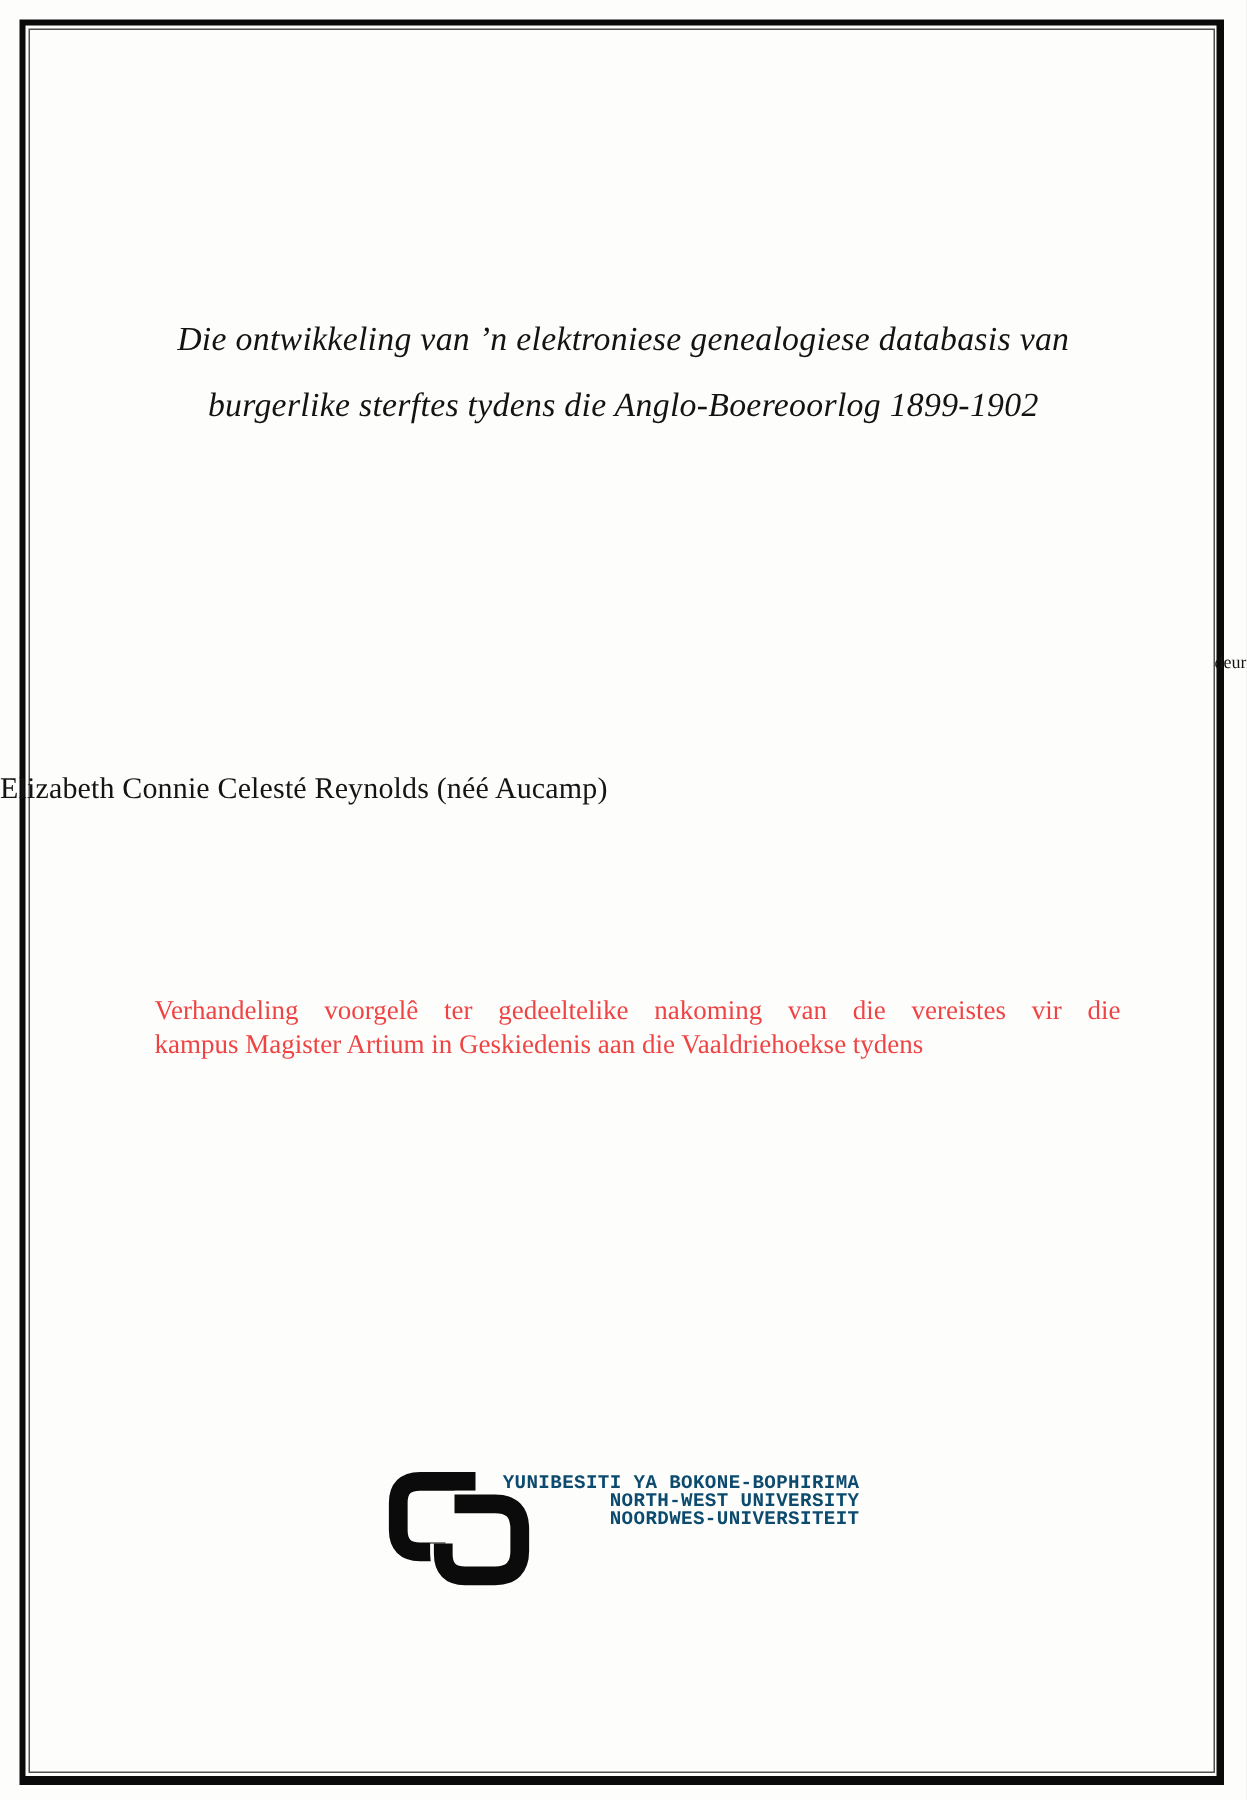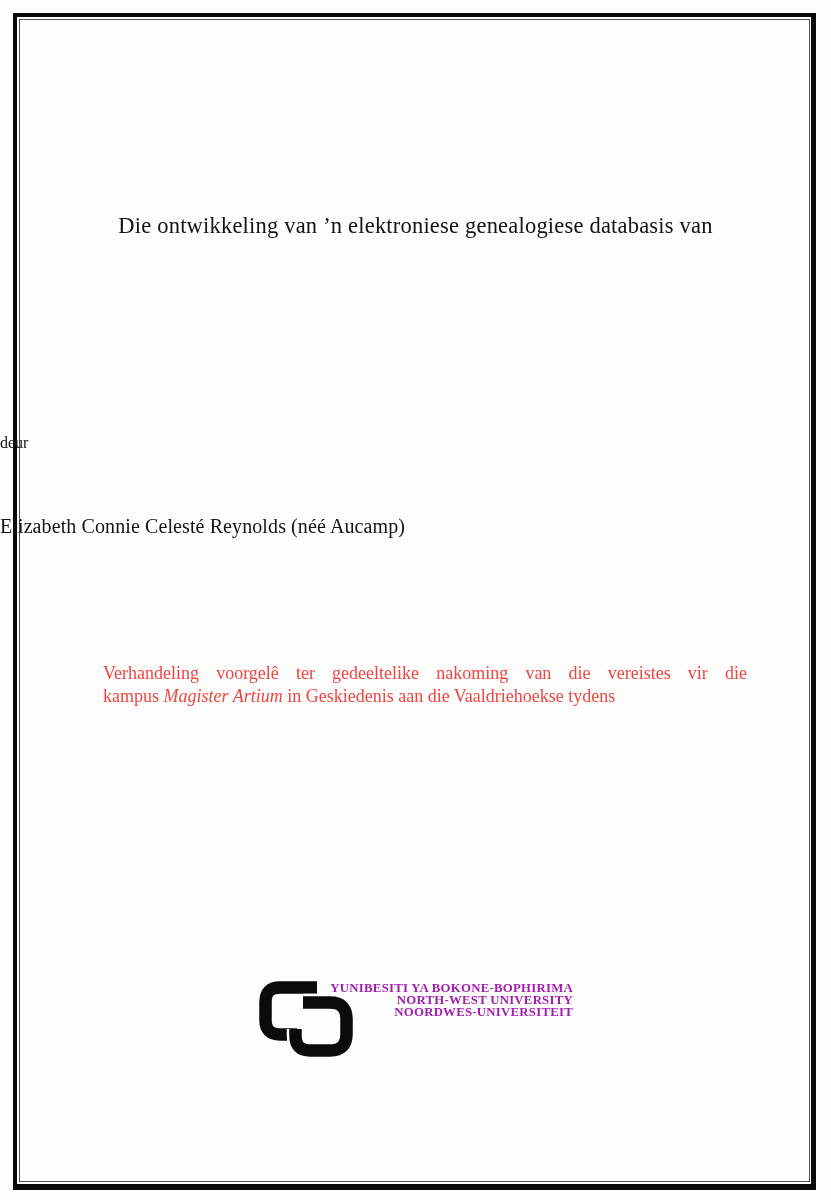--- a/index.html
+++ b/index.html
@@ -26,46 +26,47 @@
     border: 1px solid #4f4f4f;
   }
   .title {
     position: absolute;
     top: 204px; left: 48px; right: 48px;
     text-align: center;
     font-size: 22.5px;
     line-height: 44px;
     letter-spacing: 0.2px;
     color: #131313;
+    font-style: italic;
   }
   .byline {
     position: absolute;
     top: 434px; left: 0; right: 0;
-    text-align: left;
-    font-size: 16px;
+    text-align: right;
+    font-size: 12px;
   }
   .author {
     position: absolute;
     top: 515px; left: 0; right: 16px;
     text-align: left;
     font-size: 20px;
     letter-spacing: 0.1px;
   }
   .statement {
     position: absolute;
     top: 662px; left: 103px; width: 644px;
     font-size: 18px;
     line-height: 22.5px;
     color: #ef4444;
   }
   .statement .line-just {
     text-align: justify;
     text-align-last: justify;
   }
-  .statement .it { font-style: italic; }
+  .statement .it { }
   .supervisor-block {
     position: absolute;
     top: 885px; left: 103px;
     font-size: 18.5px;
     line-height: 25px;
   }
   .date-glyph {
     font-weight: 700;
     display: inline-block;
     transform: scaleY(1.05);
@@ -76,39 +77,40 @@
     width: 316px; height: 84px;
   }
   .logo-mark {
     position: absolute;
     left: 0; top: 2px;
   }
   .logo-text {
     position: absolute;
     right: 0; top: 6px;
     text-align: right;
-    font-family: Liberation Serif, serif;
+    font-family: Liberation Mono, monospace;
     font-size: 12.8px;
     font-weight: 700;
     line-height: 11.8px;
     letter-spacing: 0.25px;
-    color: #a21caf;
+    color: #0c4a6e;
     white-space: nowrap;
   }
 </style>
 </head>
 <body>
 
 <div class="page">
 
   <div class="frame-outer"></div>
   <div class="frame-inner"></div>
 
   <div class="title">
     <div>Die ontwikkeling van ’n elektroniese genealogiese databasis van</div>
+    <div>burgerlike sterftes tydens die Anglo-Boereoorlog 1899-1902</div>
   </div>
 
   <div class="byline">deur</div>
 
   <div class="author">Elizabeth Connie Celesté Reynolds (néé Aucamp)</div>
 
   <div class="statement">
     <div class="line-just">Verhandeling voorgelê ter gedeeltelike nakoming van die vereistes vir die</div>
     <div><span>kampus </span><span class="it">Magister Artium</span><span> in Geskiedenis aan die Vaaldriehoekse tydens</span></div>
   </div>

